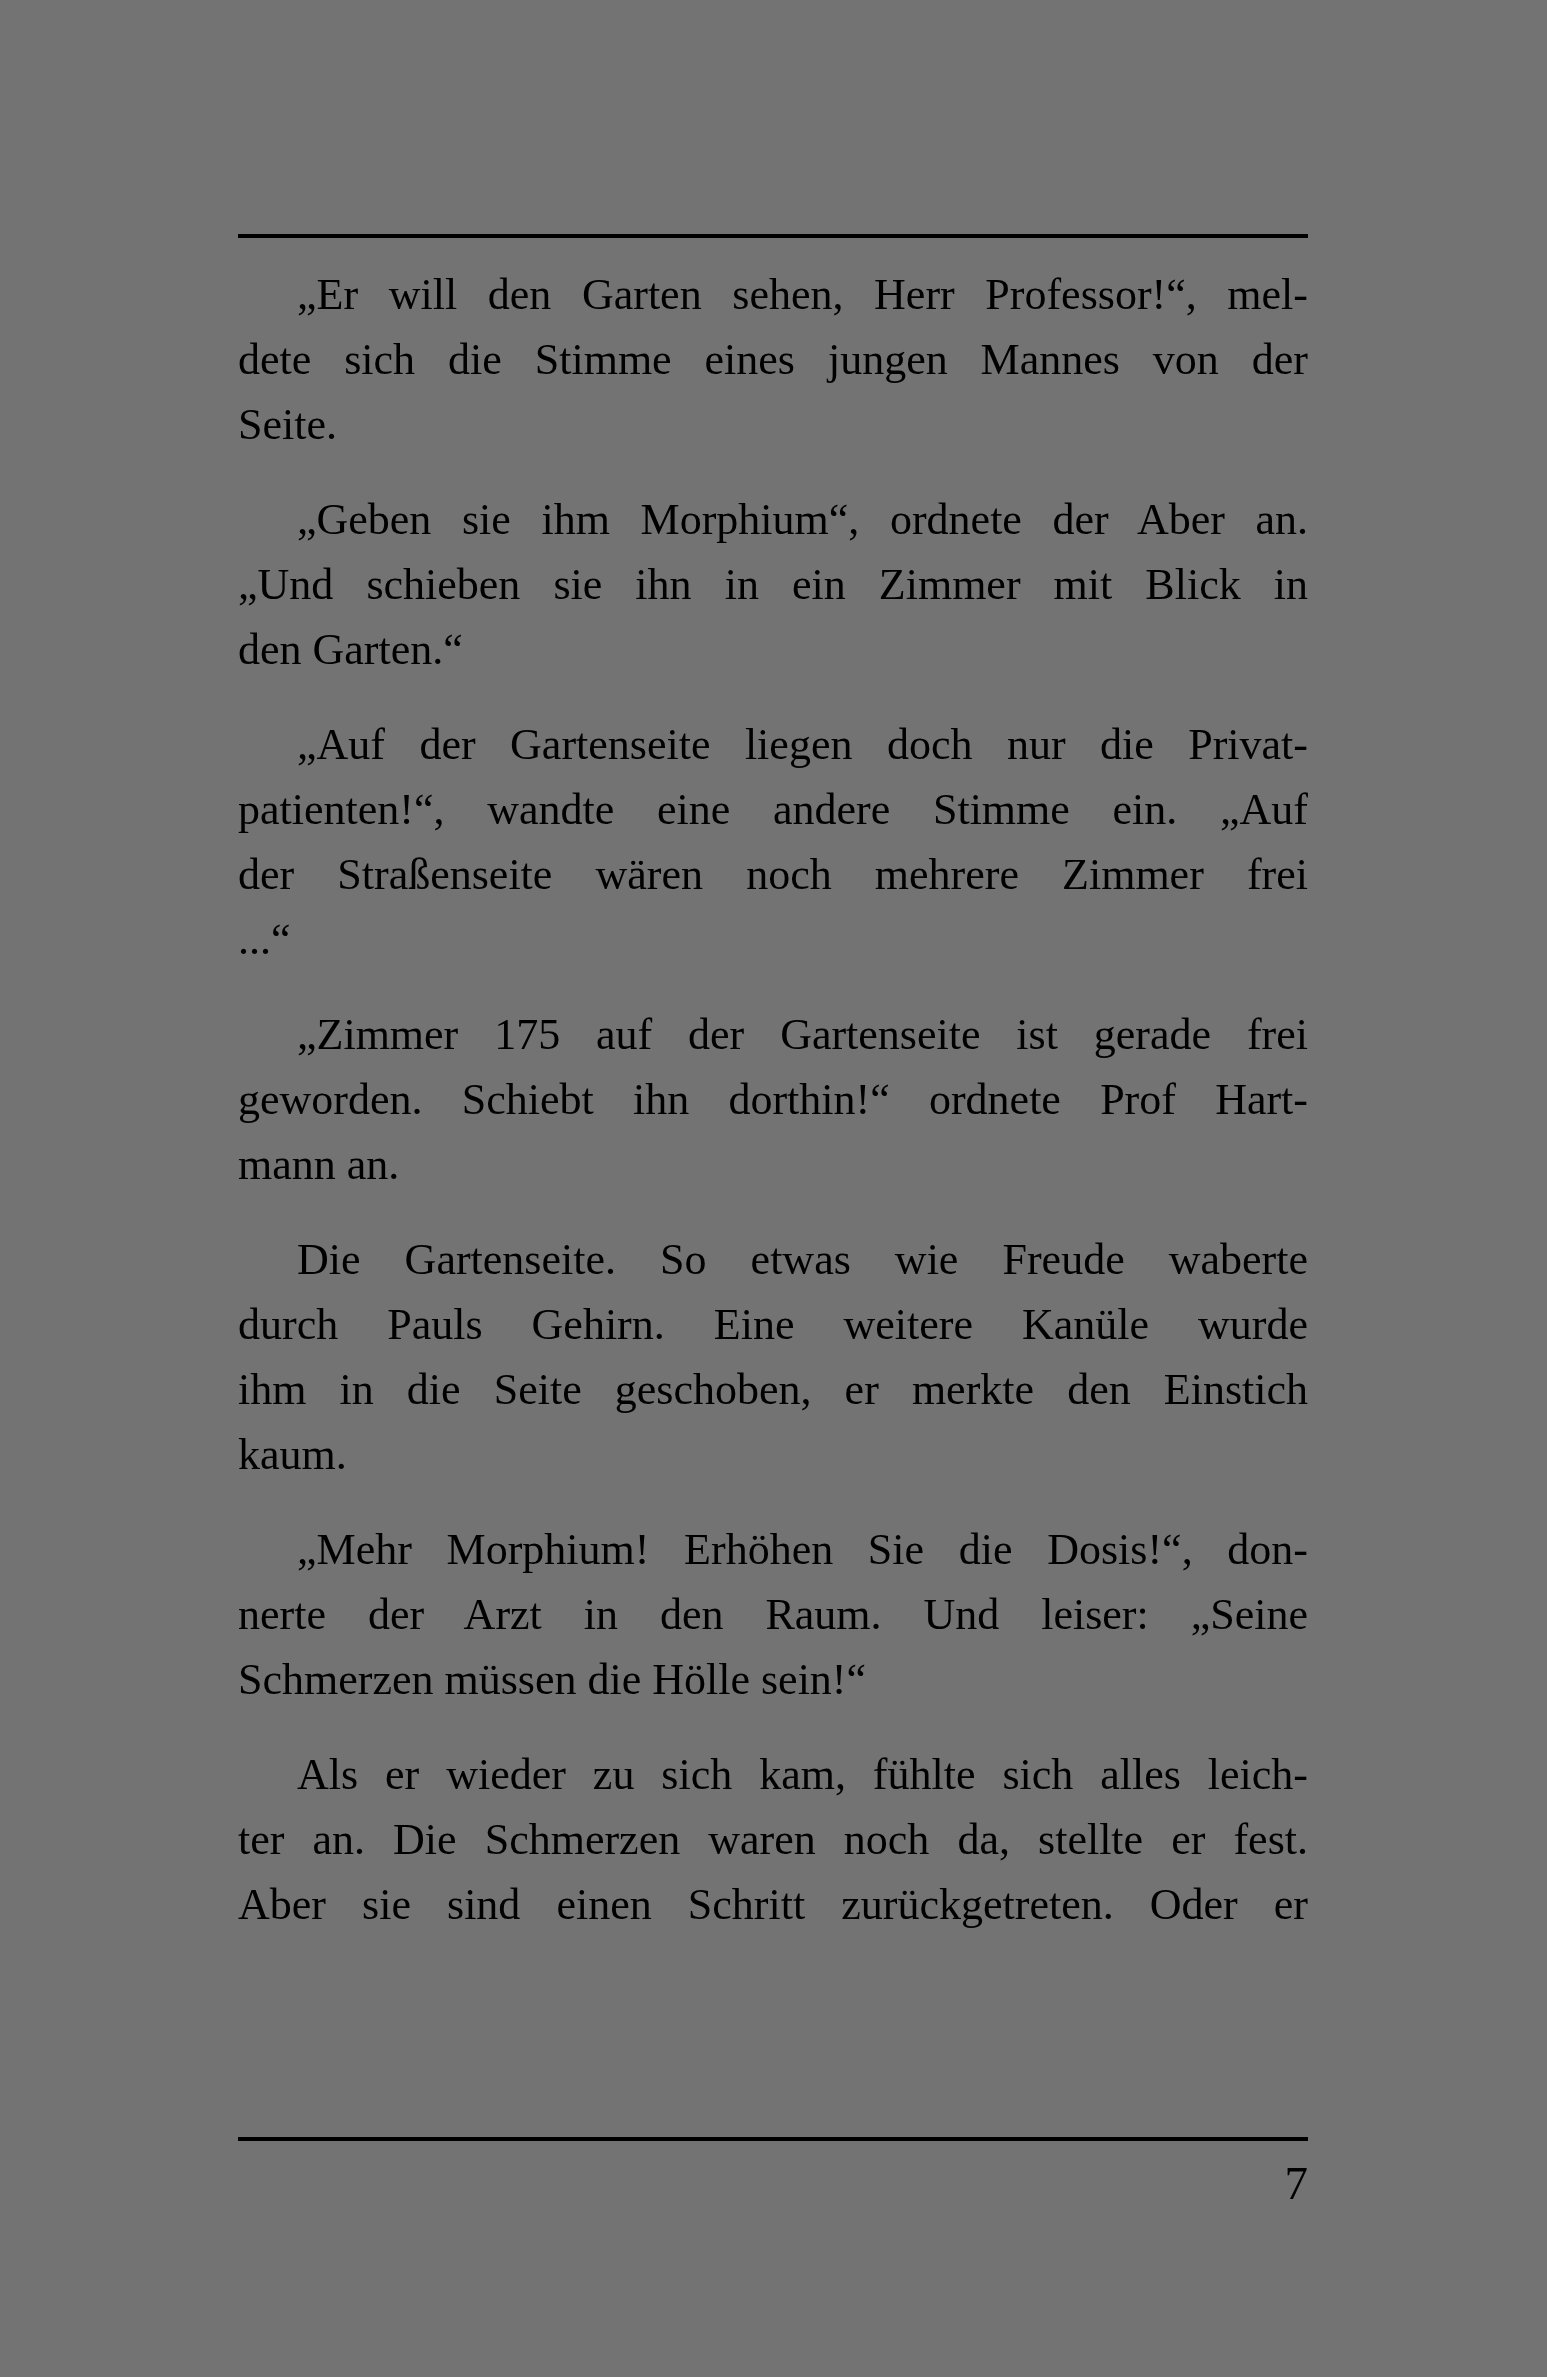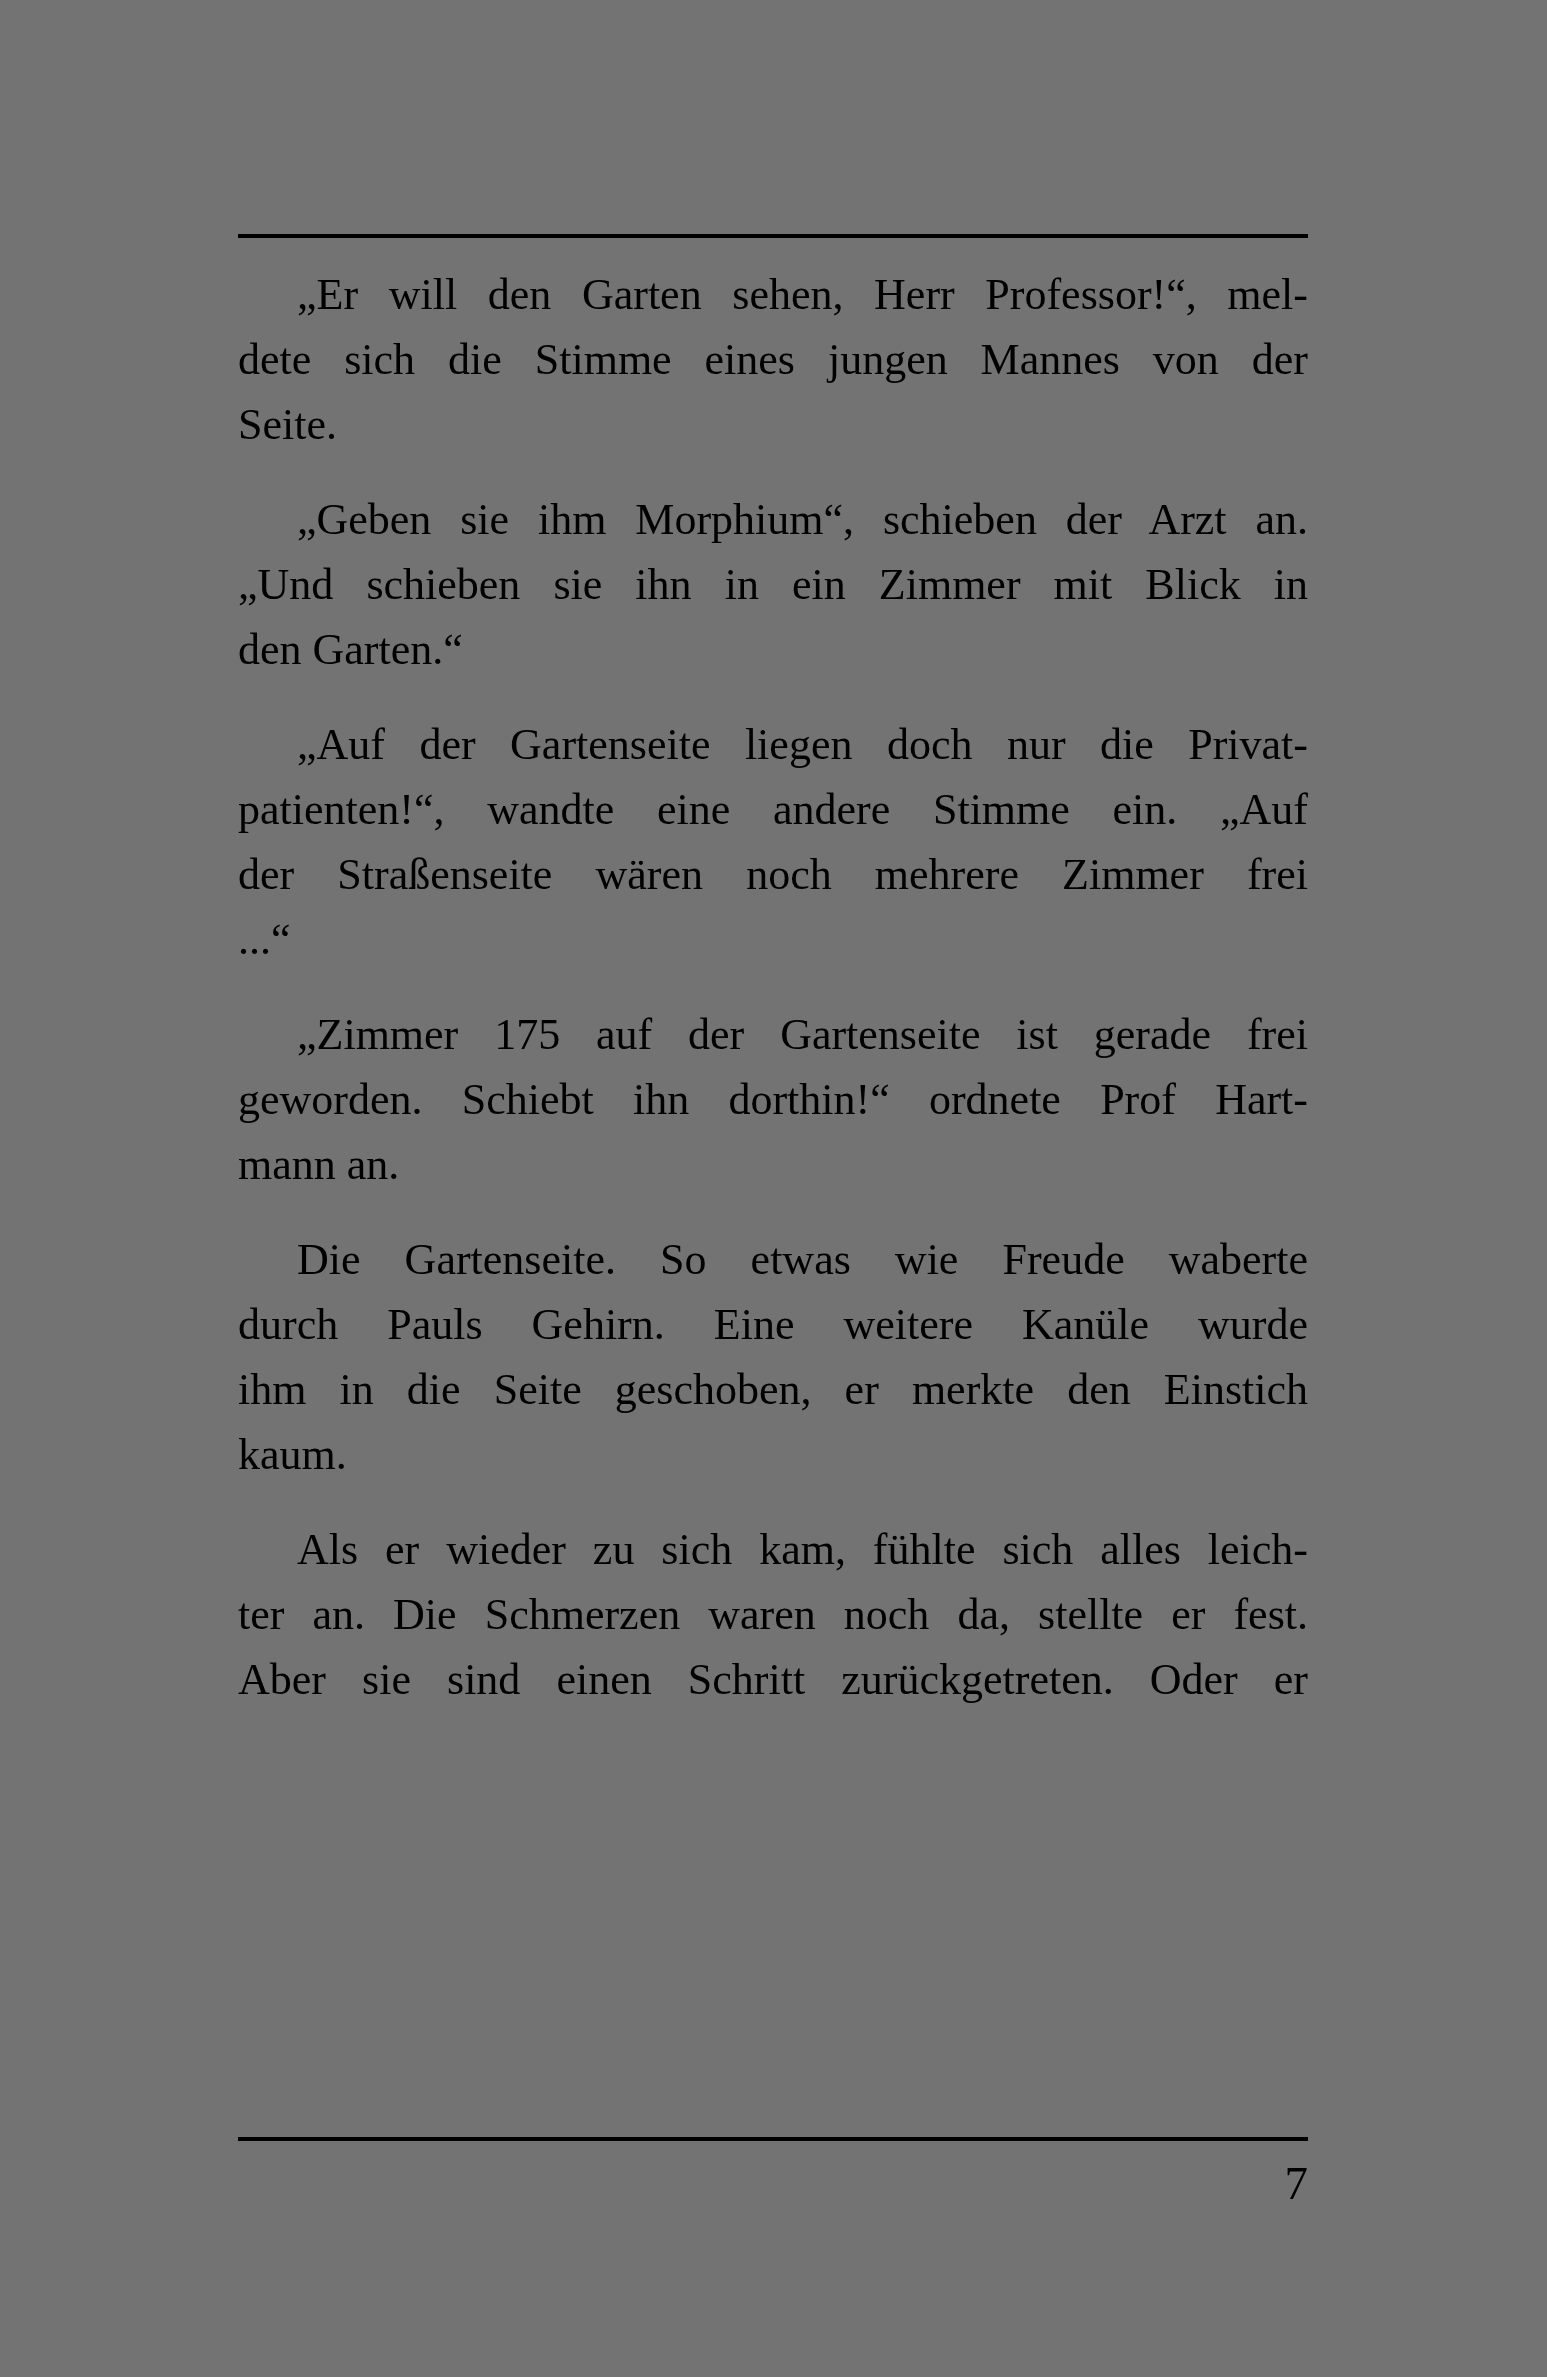--- a/index.html
+++ b/index.html
@@ -68,21 +68,21 @@
 
   <div class="textblock">
 
     <div class="para">
       <div class="line first">„Er will den Garten sehen, Herr Professor!“, mel-</div>
       <div class="line">dete sich die Stimme eines jungen Mannes von der</div>
       <div class="line last">Seite.</div>
     </div>
 
     <div class="para">
-      <div class="line first">„Geben sie ihm Morphium“, schieben der Arzt an.</div>
+      <div class="line first">„Geben sie ihm Morphium“, ordnete der Aber an.</div>
       <div class="line">„Und schieben sie ihn in ein Zimmer mit Blick in</div>
       <div class="line last">den Garten.“</div>
     </div>
 
     <div class="para">
       <div class="line first">„Auf der Gartenseite liegen doch nur die Privat-</div>
       <div class="line">patienten!“, wandte eine andere Stimme ein. „Auf</div>
       <div class="line">der Straßenseite wären noch mehrere Zimmer frei</div>
       <div class="line last">...“</div>
     </div>
@@ -93,20 +93,25 @@
       <div class="line last">mann an.</div>
     </div>
 
     <div class="para">
       <div class="line first">Die Gartenseite. So etwas wie Freude waberte</div>
       <div class="line">durch Pauls Gehirn. Eine weitere Kanüle wurde</div>
       <div class="line">ihm in die Seite geschoben, er merkte den Einstich</div>
       <div class="line last">kaum.</div>
     </div>
 
+    <div class="para">
+      <div class="line first">„Mehr Morphium! Erhöhen Sie die Dosis!“, don-</div>
+      <div class="line">nerte der Arzt in den Raum. Und leiser: „Seine</div>
+      <div class="line last">Schmerzen müssen die Hölle sein!“</div>
+    </div>
 
     <div class="para">
       <div class="line first">Als er wieder zu sich kam, fühlte sich alles leich-</div>
       <div class="line">ter an. Die Schmerzen waren noch da, stellte er fest.</div>
       <div class="line">Aber sie sind einen Schritt zurückgetreten. Oder er</div>
     </div>
 
   </div>
 
   <div class="rule rule-bottom"></div>

